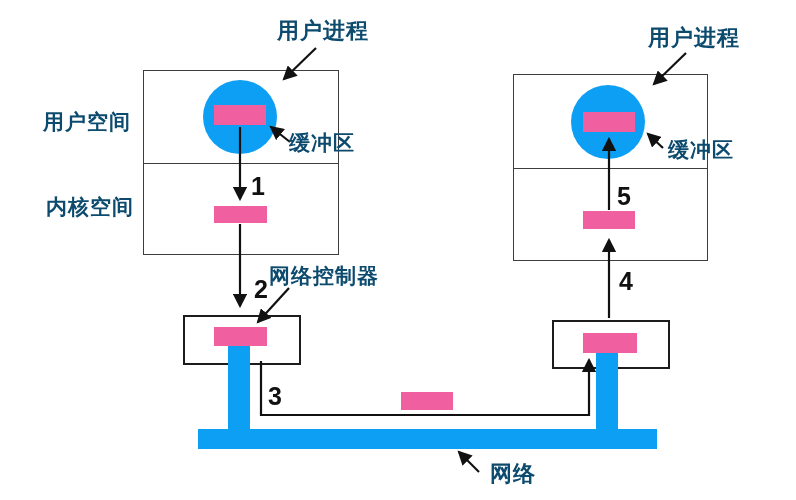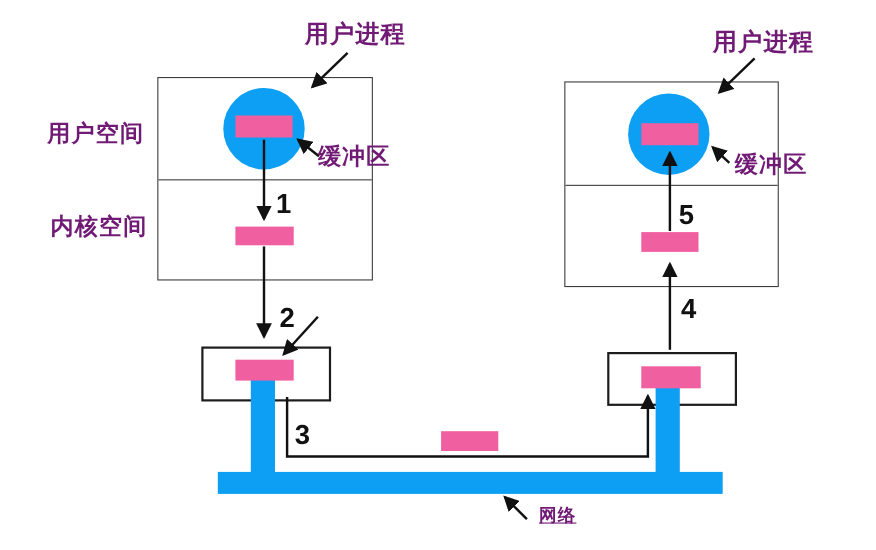--- a/index.html
+++ b/index.html
@@ -11,21 +11,21 @@
   .bigbox{position:absolute;border:1.5px solid #3d3d3d;background:transparent;z-index:1;}
   .divider{position:absolute;left:0;right:0;border-top:1.5px solid #3d3d3d;z-index:1;}
   .circle{position:absolute;width:74px;height:74px;border-radius:50%;
           background:var(--process-blue,#0d9ff3);z-index:2;}
   .ctrlbox{position:absolute;border:2px solid #1c1c1c;background:transparent;z-index:2;}
   .bluebar{position:absolute;background:var(--process-blue,#0d9ff3);z-index:3;}
   .pink{position:absolute;background:var(--buffer-pink,#f05f9f);z-index:4;}
   svg.arrows{position:absolute;left:0;top:0;z-index:5;}
   .aline{stroke:var(--line-black,#111);stroke-width:2.2;fill:none;}
   .ahead{fill:var(--line-black,#111);}
-  .lbl{position:absolute;font-weight:bold;color:#701a75;font-size:21px;line-height:1.05;
+  .lbl{position:absolute;font-weight:bold;color:#0c4a6e;font-size:21px;line-height:1.05;
        white-space:nowrap;z-index:6;letter-spacing:1px;}
   .num{position:absolute;font-weight:bold;color:#111;font-size:25px;line-height:1;z-index:6;}
 </style>
 </head>
 <body>
 
 <div id="stage">
 
   <div class="bigbox" style="left:143px;top:70px;width:194px;height:183px;">
     <div class="divider" style="top:92px;"></div>
@@ -70,21 +70,22 @@
     <line class="aline" x1="663" y1="148" x2="648" y2="134" marker-end="url(#ah)"></line>
     <line class="aline" x1="479" y1="472" x2="459" y2="452" marker-end="url(#ah)"></line>
   </svg>
 
   <div class="lbl" style="left:277px;top:19px;font-size:22px;">用户进程</div>
   <div class="lbl" style="left:648px;top:26px;font-size:22px;">用户进程</div>
   <div class="lbl" style="left:46px;top:196px;">内核空间</div>
   <div class="lbl" style="left:43px;top:111px;">用户空间</div>
   <div class="lbl" style="left:289px;top:132px;">缓冲区</div>
   <div class="lbl" style="left:668px;top:139px;">缓冲区</div>
-  <div class="lbl" style="left:490px;top:462px;font-size:16px;text-decoration:underline;">网络</div>
+  <div class="lbl" style="left:269px;top:265px;">网络控制器</div>
+  <div class="lbl" style="left:490px;top:462px;font-size:22px;">网络</div>
 
   <div class="num" style="left:251px;top:174px;">1</div>
   <div class="num" style="left:254px;top:277px;">2</div>
   <div class="num" style="left:268px;top:384px;">3</div>
   <div class="num" style="left:619px;top:269px;">4</div>
   <div class="num" style="left:617px;top:184px;">5</div>
 
 </div>
 
 </body></html>

